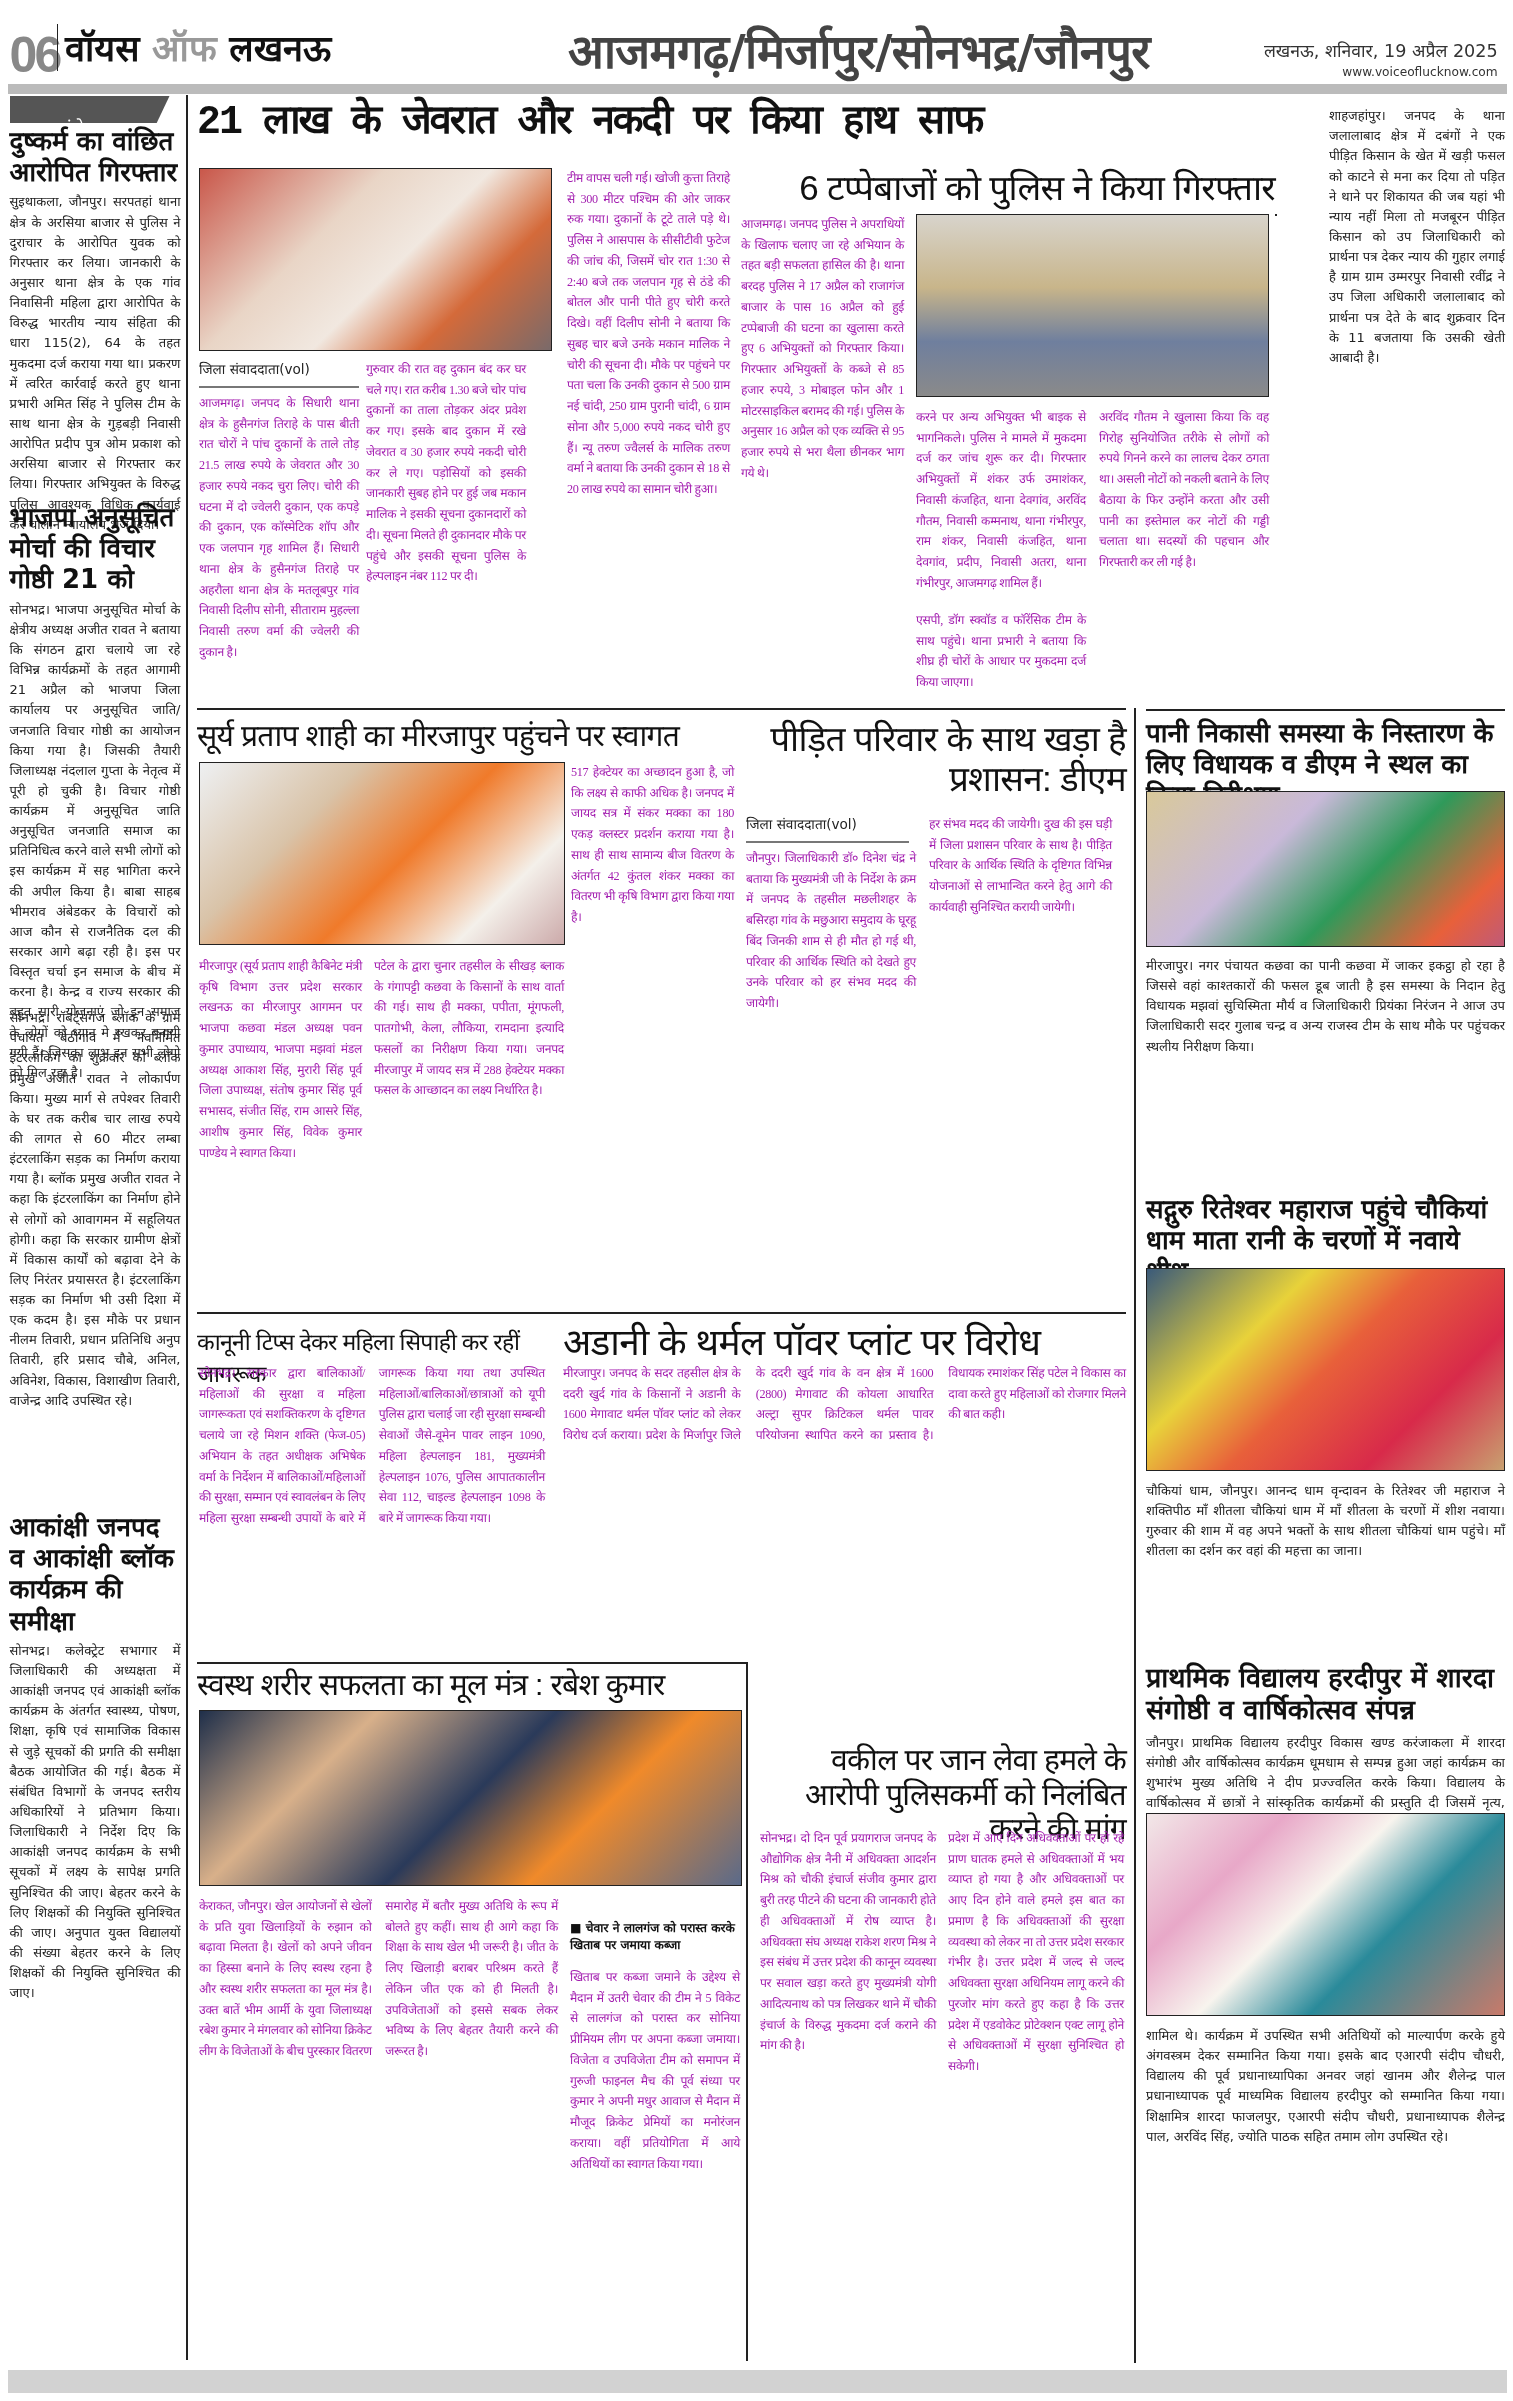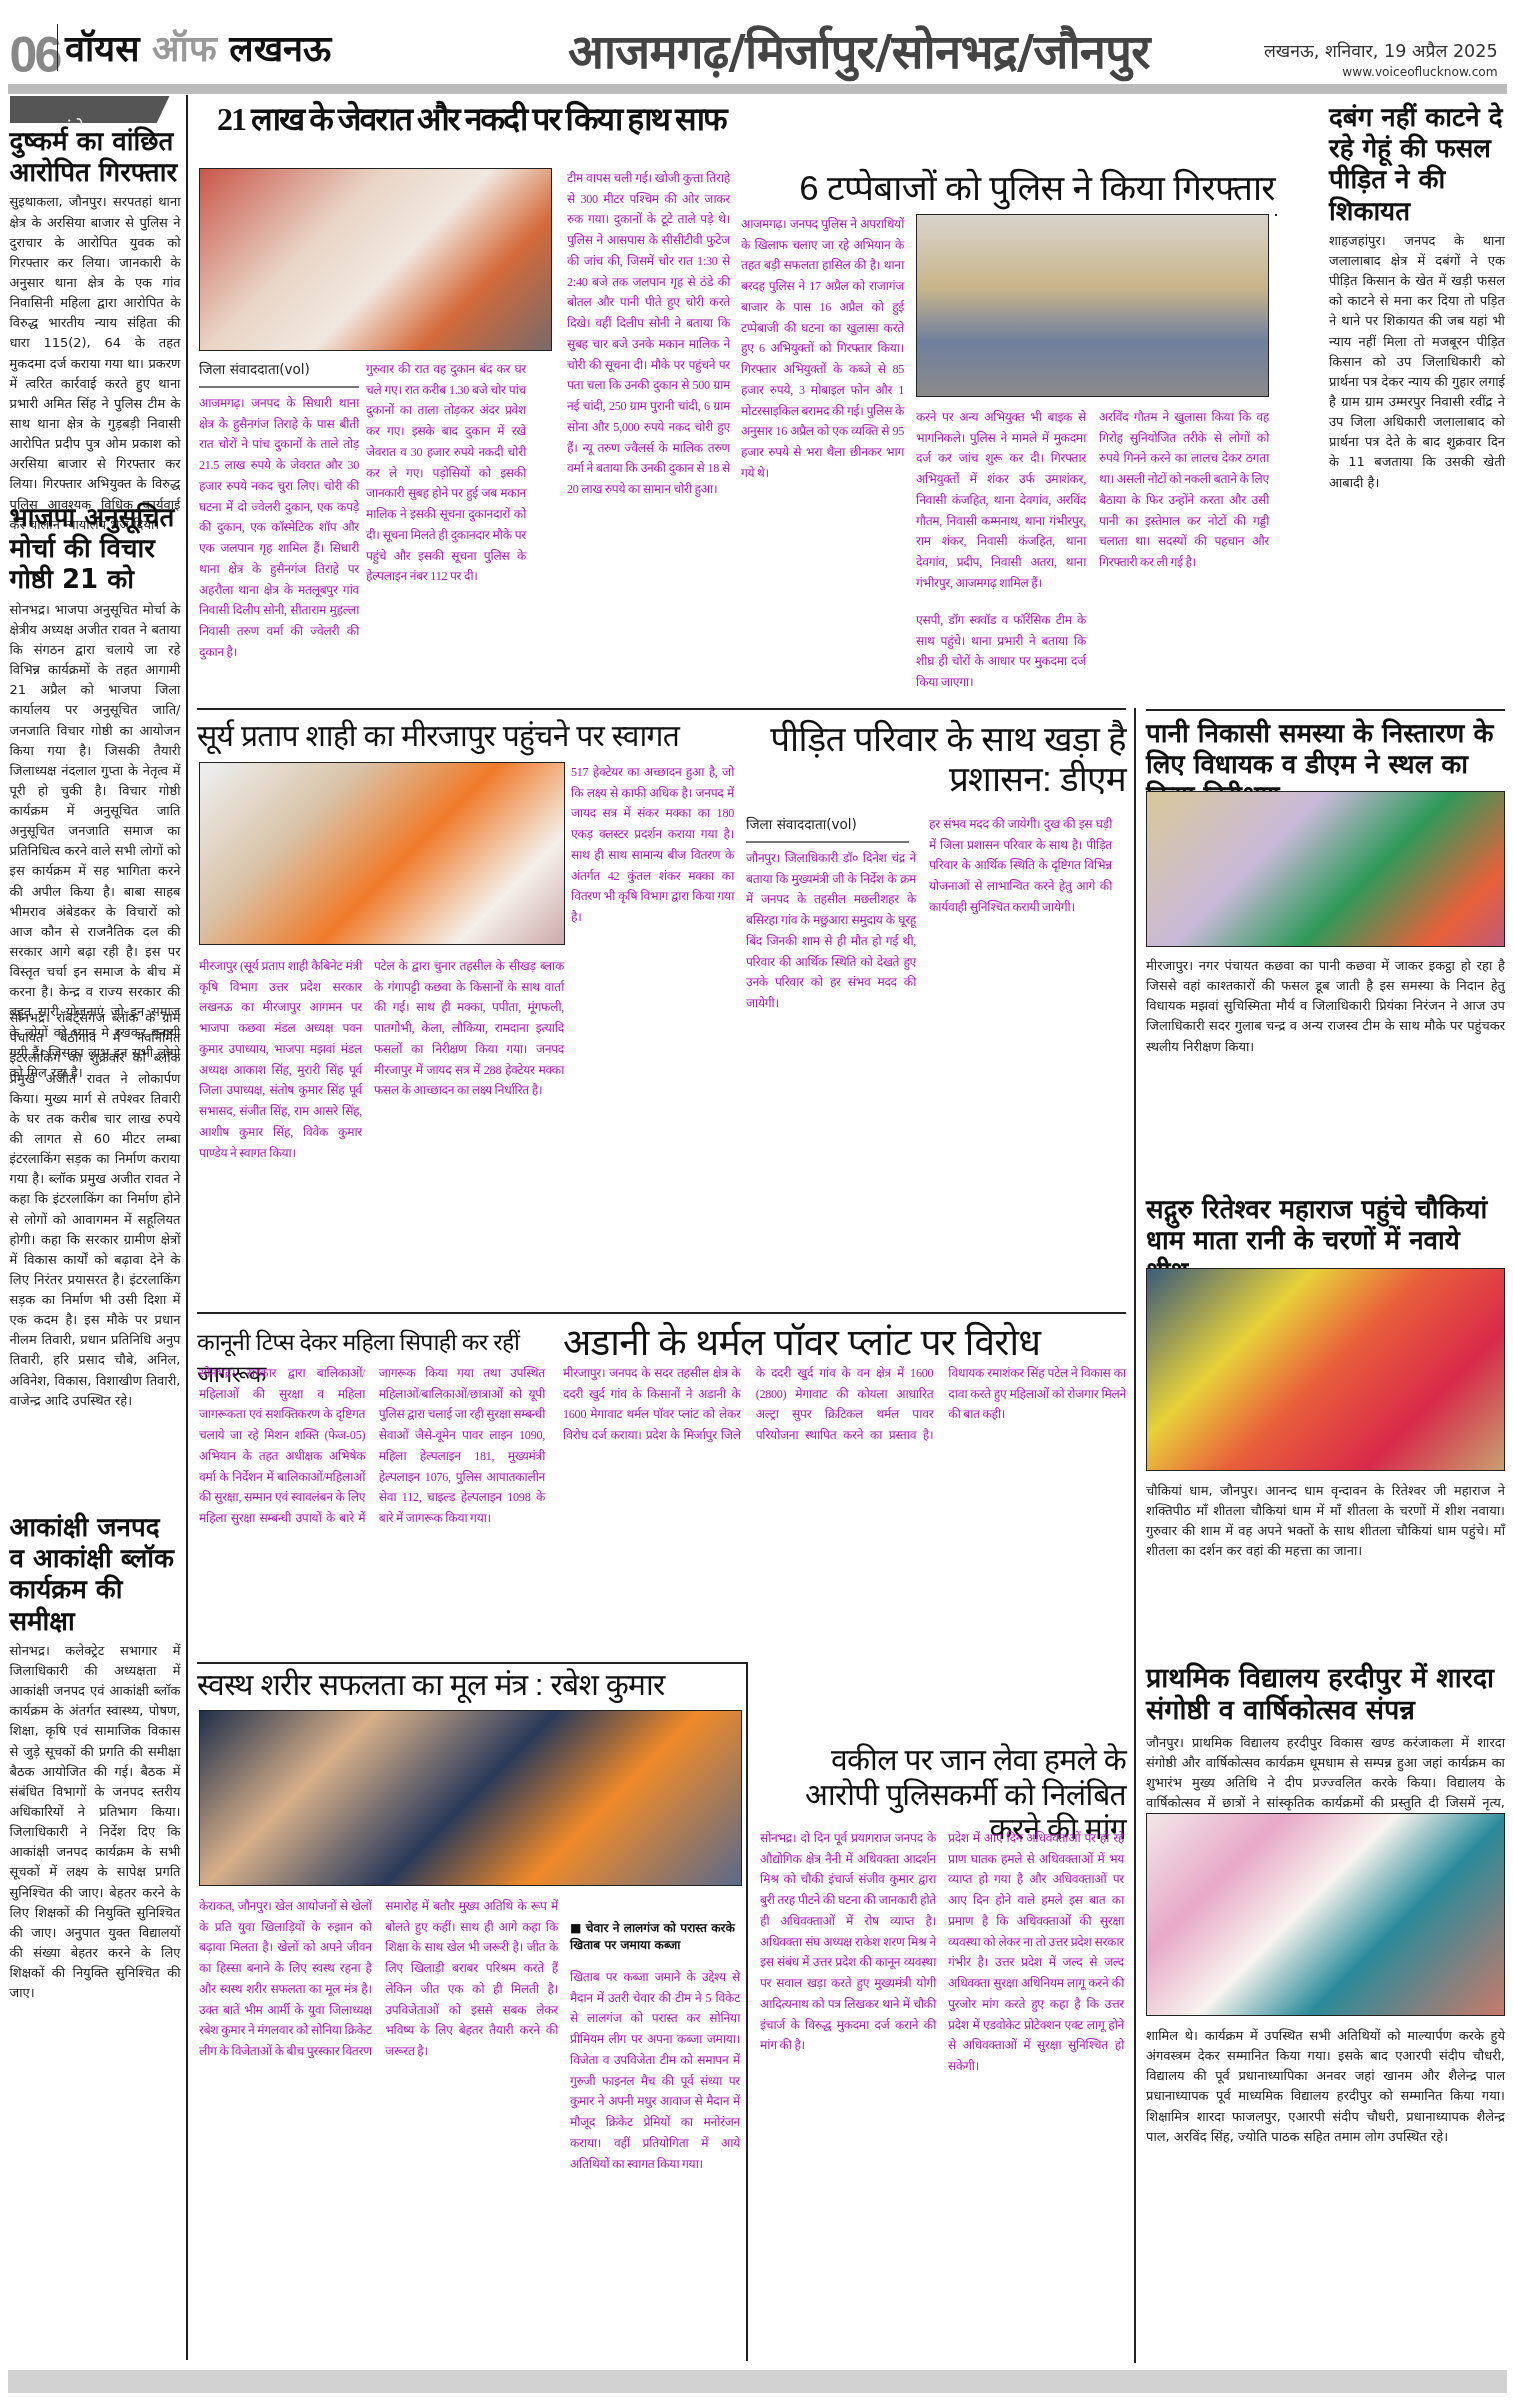--- a/index.html
+++ b/index.html
@@ -13,21 +13,21 @@
   .dateline { right: 16.3px; top: 38px; font-size: 17.6px; color: #333; }
   .website { right: 16.3px; top: 65px; font-size: 12.2px; color: #333; }
   .topbar { left: 8.1px; top: 84px; width: 1499px; height: 9.5px; background: #bbb; }
   .bottombar { left: 8.1px; top: 2370px; width: 1499px; height: 23px; background: #d2d2d2; }
   .vrule { width: 2px; background: #222; }
   .hrule { height: 2px; background: #222; }
   .brief-tag { left: 9.5px; top: 96px; width: 160px; height: 27px; background: #555; color: #fff; font-size: 17.6px; padding: 19px 0 0 50px; clip-path: polygon(0 0, 100% 0, 92% 100%, 0 100%); }
   .h-side { font-size: 26px; font-weight: bold; line-height: 1.2; color: #111; }
   .body-text { font-size: 13px; line-height: 1.55; color: #222; text-align: justify; font-family: "DejaVu Sans", sans-serif; }
   .body-cond { font-size: 12.2px; line-height: 1.7; color: #a21caf; text-align: justify; font-family: Liberation Serif, serif; letter-spacing: -0.3px; }
-  .head-xl { font-size: 32px; font-weight: bold; letter-spacing: -2px; line-height: 1; font-family: Liberation Serif, serif; margin-left: 20px; }
+  .head-xl { font-size: 40px; font-weight: bold; letter-spacing: -2px; line-height: 1; font-family: Liberation Mono, monospace; }
   .head-lg { font-size: 35px; line-height: 1.15; font-family: "Liberation Sans", sans-serif; letter-spacing: -0.7px; text-align: right; }
   .head-md { font-size: 30px; font-weight: normal; line-height: 1.15; font-family: "Liberation Sans", sans-serif; letter-spacing: -0.7px; }
   .byline { font-size: 13.6px; color: #222; border-bottom: 2.7px solid #777; padding-bottom: 8.1px; }
   .photo { border: 1.4px solid #222; overflow: hidden; }
   .ph-warm { background: linear-gradient(135deg, #c9574a 0%, #e9d5c6 35%, #f1e8e0 55%, #d46a3a 75%, #7a6a6a 100%); }
   .ph-police { background: linear-gradient(180deg, #d8d4cc 0%, #c8b58a 40%, #6f7f9e 70%, #8a8a8a 100%); }
   .ph-saffron { background: linear-gradient(135deg, #eef0f2 0%, #d9c3a8 30%, #f07a2a 55%, #f4f0ea 80%, #caa 100%); }
   .ph-crowd { background: linear-gradient(135deg, #d9c99a 0%, #c9b9d9 35%, #2f9a5a 60%, #e8603a 85%, #c05a78 100%); }
   .ph-temple { background: linear-gradient(135deg, #3a5a7a 0%, #e8d23a 30%, #e8603a 50%, #d82a4a 75%, #c8a070 100%); }
   .ph-night { background: linear-gradient(135deg, #1f2f4a 0%, #d8b08a 25%, #2a3a5a 50%, #f08a2a 70%, #5a6a8a 100%); }
@@ -77,21 +77,20 @@
 <div class="abs body-cond" style="left:567px; top:168px; width:163px;">टीम वापस चली गई। खोजी कुत्ता तिराहे से 300 मीटर पश्चिम की ओर जाकर रुक गया। दुकानों के टूटे ताले पड़े थे। पुलिस ने आसपास के सीसीटीवी फुटेज की जांच की, जिसमें चोर रात 1:30 से 2:40 बजे तक जलपान गृह से ठंडे की बोतल और पानी पीते हुए चोरी करते दिखे। वहीं दिलीप सोनी ने बताया कि सुबह चार बजे उनके मकान मालिक ने चोरी की सूचना दी। मौके पर पहुंचने पर पता चला कि उनकी दुकान से 500 ग्राम नई चांदी, 250 ग्राम पुरानी चांदी, 6 ग्राम सोना और 5,000 रुपये नकद चोरी हुए हैं। न्यू तरुण ज्वैलर्स के मालिक तरुण वर्मा ने बताया कि उनकी दुकान से 18 से 20 लाख रुपये का सामान चोरी हुआ।</div>
 
 <div class="abs head-lg" style="left:760px; top:168px; width:515px;">6 टप्पेबाजों को पुलिस ने किया गिरफ्तार</div>
 <div class="abs body-cond" style="left:741px; top:214px; width:163px;">आजमगढ़। जनपद पुलिस ने अपराधियों के खिलाफ चलाए जा रहे अभियान के तहत बड़ी सफलता हासिल की है। थाना बरदह पुलिस ने 17 अप्रैल को राजागंज बाजार के पास 16 अप्रैल को हुई टप्पेबाजी की घटना का खुलासा करते हुए 6 अभियुक्तों को गिरफ्तार किया। गिरफ्तार अभियुक्तों के कब्जे से 85 हजार रुपये, 3 मोबाइल फोन और 1 मोटरसाइकिल बरामद की गई। पुलिस के अनुसार 16 अप्रैल को एक व्यक्ति से 95 हजार रुपये से भरा थैला छीनकर भाग गये थे।</div>
 <div class="abs photo ph-police" style="left:916px; top:214px; width:353px; height:183px;"></div>
 <div class="abs body-cond" style="left:916px; top:407px; width:170px;">करने पर अन्य अभियुक्त भी बाइक से भागनिकले। पुलिस ने मामले में मुकदमा दर्ज कर जांच शुरू कर दी। गिरफ्तार अभियुक्तों में शंकर उर्फ उमाशंकर, निवासी कंजहित, थाना देवगांव, अरविंद गौतम, निवासी कम्मनाथ, थाना गंभीरपुर, राम शंकर, निवासी कंजहित, थाना देवगांव, प्रदीप, निवासी अतरा, थाना गंभीरपुर, आजमगढ़ शामिल हैं।</div>
 <div class="abs body-cond" style="left:916px; top:610px; width:170px;">एसपी, डॉग स्क्वॉड व फॉरेंसिक टीम के साथ पहुंचे। थाना प्रभारी ने बताया कि शीघ्र ही चोरों के आधार पर मुकदमा दर्ज किया जाएगा।</div>
 
 <div class="abs photo ph-farmer" style="left:1275px; top:214px; width:0px; height:0px;"></div>
 <div class="abs" style="left:1329px; top:102px; width:176px;">
-  <div class="h-side">दबंग नहीं काटने दे रहे गेहूं की फसल पीड़ित ने की शिकायत</div>
   <div class="body-text" style="margin-top:4.1px;">शाहजहांपुर। जनपद के थाना जलालाबाद क्षेत्र में दबंगों ने एक पीड़ित किसान के खेत में खड़ी फसल को काटने से मना कर दिया तो पड़ित ने थाने पर शिकायत की जब यहां भी न्याय नहीं मिला तो मजबूरन पीड़ित किसान को उप जिलाधिकारी को प्रार्थना पत्र देकर न्याय की गुहार लगाई है ग्राम ग्राम उम्मरपुर निवासी रवींद्र ने उप जिला अधिकारी जलालाबाद को प्रार्थना पत्र देते के बाद शुक्रवार दिन के 11 बजताया कि उसकी खेती आबादी है।</div>
 </div>
 <div class="abs body-cond" style="left:1099px; top:407px; width:170px;">अरविंद गौतम ने खुलासा किया कि वह गिरोह सुनियोजित तरीके से लोगों को रुपये गिनने करने का लालच देकर ठगता था। असली नोटों को नकली बताने के लिए बैठाया के फिर उन्होंने करता और उसी पानी का इस्तेमाल कर नोटों की गड्डी चलाता था। सदस्यों की पहचान और गिरफ्तारी कर ली गई है।</div>
 
 <div class="abs hrule" style="left:197px; top:708px; width:929px;"></div>
 
 <div class="abs head-md" style="left:197px; top:719px; width:543px;">सूर्य प्रताप शाही का मीरजापुर पहुंचने पर स्वागत</div>
 <div class="abs photo ph-saffron" style="left:199px; top:762px; width:366px; height:183px;"></div>
 <div class="abs body-cond" style="left:199px; top:956px; width:163px;">मीरजापुर (सूर्य प्रताप शाही कैबिनेट मंत्री कृषि विभाग उत्तर प्रदेश सरकार लखनऊ का मीरजापुर आगमन पर भाजपा कछवा मंडल अध्यक्ष पवन कुमार उपाध्याय, भाजपा मझवां मंडल अध्यक्ष आकाश सिंह, मुरारी सिंह पूर्व जिला उपाध्यक्ष, संतोष कुमार सिंह पूर्व सभासद, संजीत सिंह, राम आसरे सिंह, आशीष कुमार सिंह, विवेक कुमार पाण्डेय ने स्वागत किया।</div>
 <div class="abs body-cond" style="left:374px; top:956px; width:190px;">पटेल के द्वारा चुनार तहसील के सीखड़ ब्लाक के गंगापट्टी कछवा के किसानों के साथ वार्ता की गई। साथ ही मक्का, पपीता, मूंगफली, पातगोभी, केला, लौकिया, रामदाना इत्यादि फसलों का निरीक्षण किया गया। जनपद मीरजापुर में जायद सत्र में 288 हेक्टेयर मक्का फसल के आच्छादन का लक्ष्य निर्धारित है।</div>

